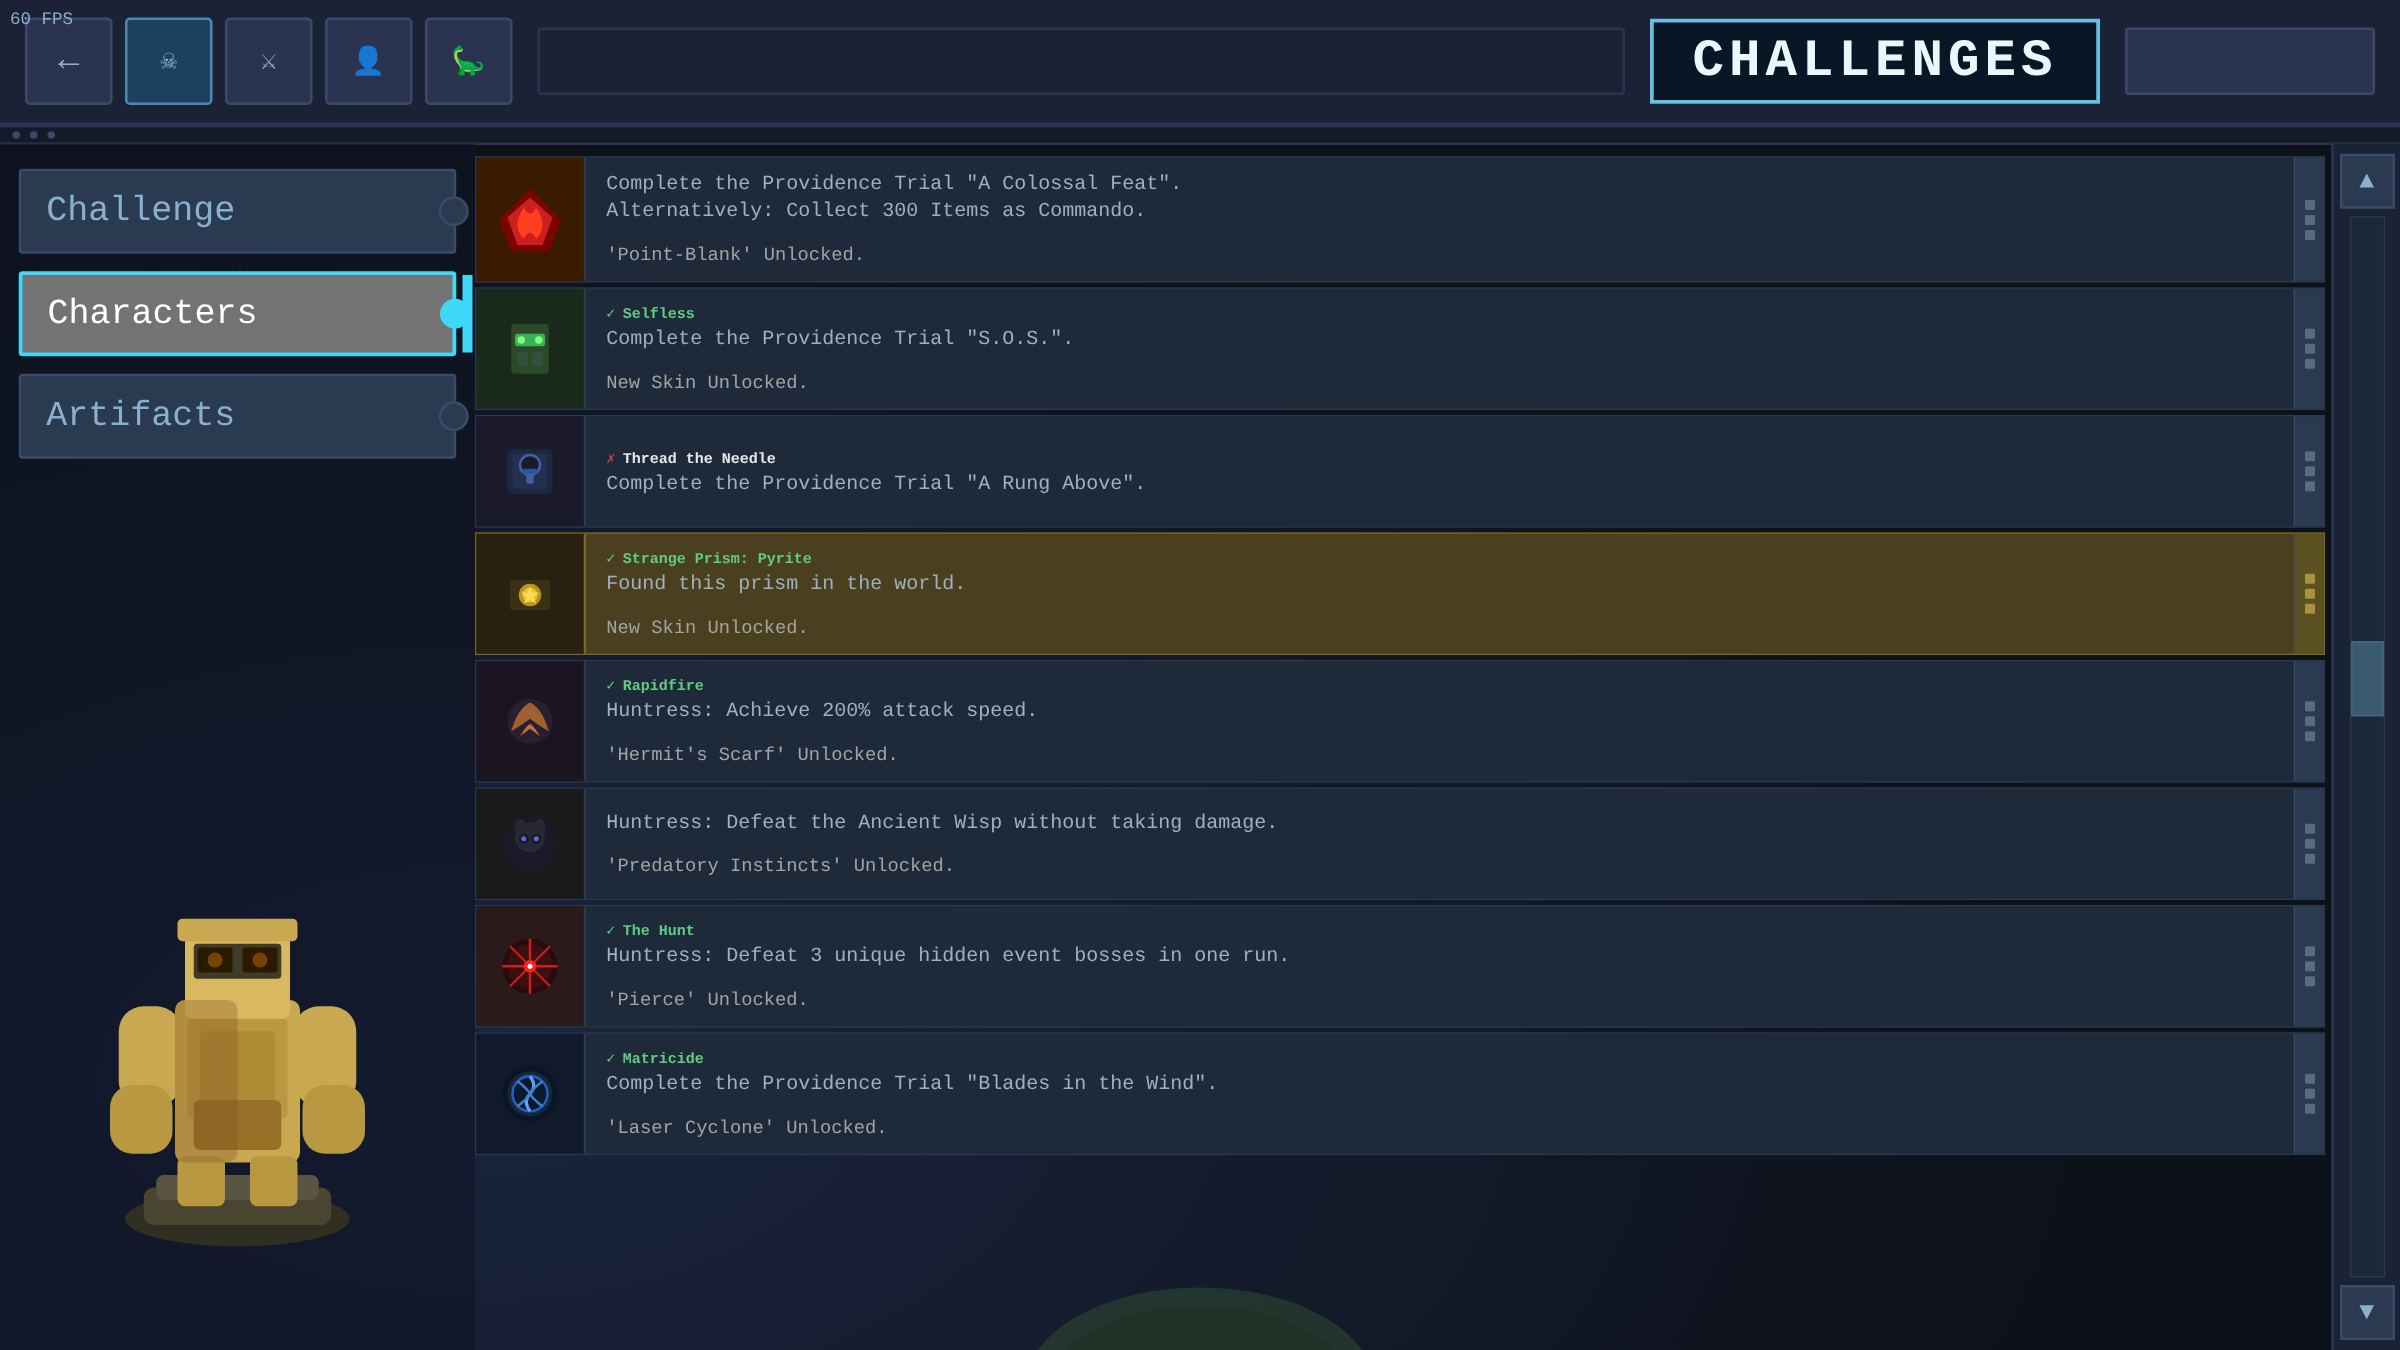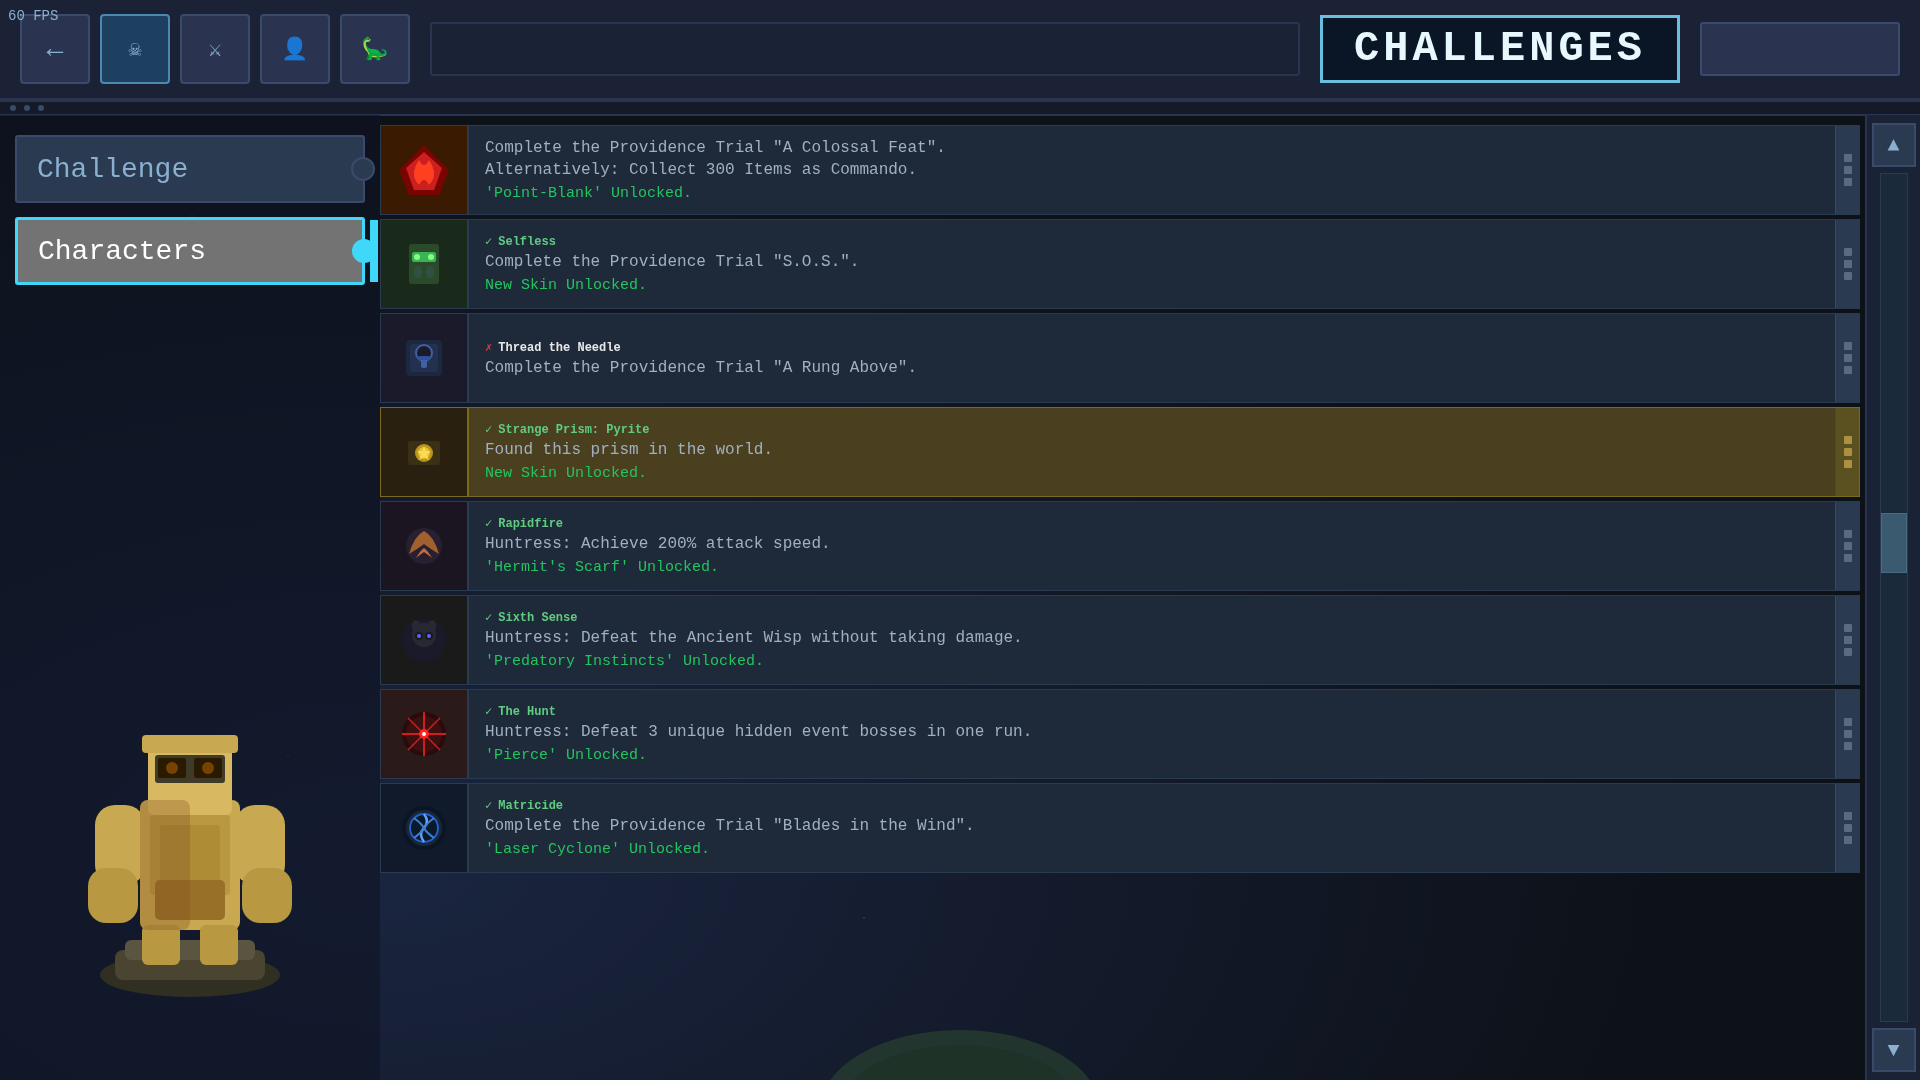--- a/index.html
+++ b/index.html
@@ -264,24 +264,24 @@
     .challenge-name .check { color: #60cc80; margin-right: 6px; }
     .challenge-name .cross { color: #cc4040; margin-right: 6px; }
 
     .challenge-desc {
       color: #a0b0c0;
       font-size: 16px;
       font-family: 'Courier New', monospace;
     }
 
     .challenge-reward {
-      color: #22c55e;
+      color: #a3a3a3;
       font-size: 15px;
       font-family: 'Courier New', monospace;
-      margin-top: 2px;
+      margin-top: 14px;
     }
 
     .challenge-side {
       width: 24px;
       background: #2a3a50;
       border-left: 1px solid #3a4a60;
       display: flex;
       flex-direction: column;
       align-items: center;
       justify-content: center;
@@ -406,20 +406,24 @@
 <div class="left-panel">
   <div class="nav-btn">
     <span>Challenge</span>
     <div class="nav-dot"></div>
   </div>
   <div class="nav-btn active">
     <span>Characters</span>
     <div class="active-bar"></div>
     <div class="nav-dot"></div>
   </div>
+  <div class="nav-btn">
+    <span>Artifacts</span>
+    <div class="nav-dot"></div>
+  </div>
 
   <div class="character-area">
     <svg class="char-figure" viewBox="0 0 260 380" xmlns="http://www.w3.org/2000/svg">
 
       <ellipse cx="130" cy="355" rx="90" ry="22" fill="#3a3520" opacity="0.8"></ellipse>
       <rect x="55" y="330" width="150" height="30" rx="8" fill="#4a4530"></rect>
       <rect x="65" y="320" width="130" height="20" rx="6" fill="#5a5540"></rect>
 
       <rect x="80" y="180" width="100" height="130" rx="8" fill="#c8a850"></rect>
 
@@ -566,21 +570,20 @@
           <circle cx="30" cy="25" r="12" fill="#282835"></circle>
           <ellipse cx="23" cy="18" rx="5" ry="8" fill="#282835" transform="rotate(-15,23,18)"></ellipse>
           <ellipse cx="37" cy="18" rx="5" ry="8" fill="#282835" transform="rotate(15,37,18)"></ellipse>
           <circle cx="25" cy="26" r="4" fill="#1a1a1a"></circle>
           <circle cx="35" cy="26" r="4" fill="#1a1a1a"></circle>
           <circle cx="25" cy="26" r="2" fill="#6060ff"></circle>
           <circle cx="35" cy="26" r="2" fill="#6060ff"></circle>
         </svg>
       </div>
       <div class="challenge-info">
-        <div class="challenge-name completed"><span class="check">✓</span>Sixth Sense</div>
         <div class="challenge-desc">Huntress: Defeat the Ancient Wisp without taking damage.</div>
         <div class="challenge-reward">'Predatory Instincts' Unlocked.</div>
       </div>
       <div class="challenge-side">
         <div class="side-dot"></div>
         <div class="side-dot"></div>
         <div class="side-dot"></div>
       </div>
     </div>
     <div class="challenge-row">

